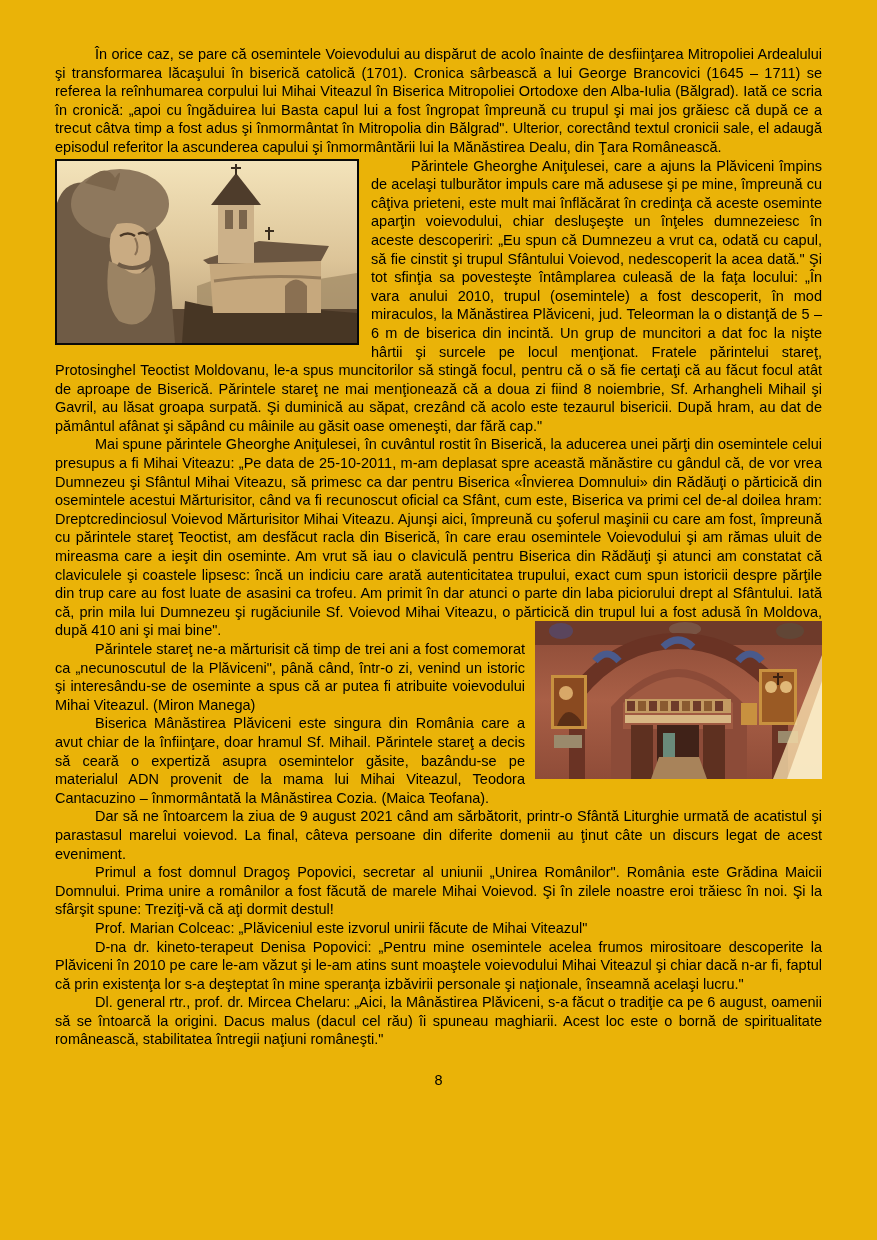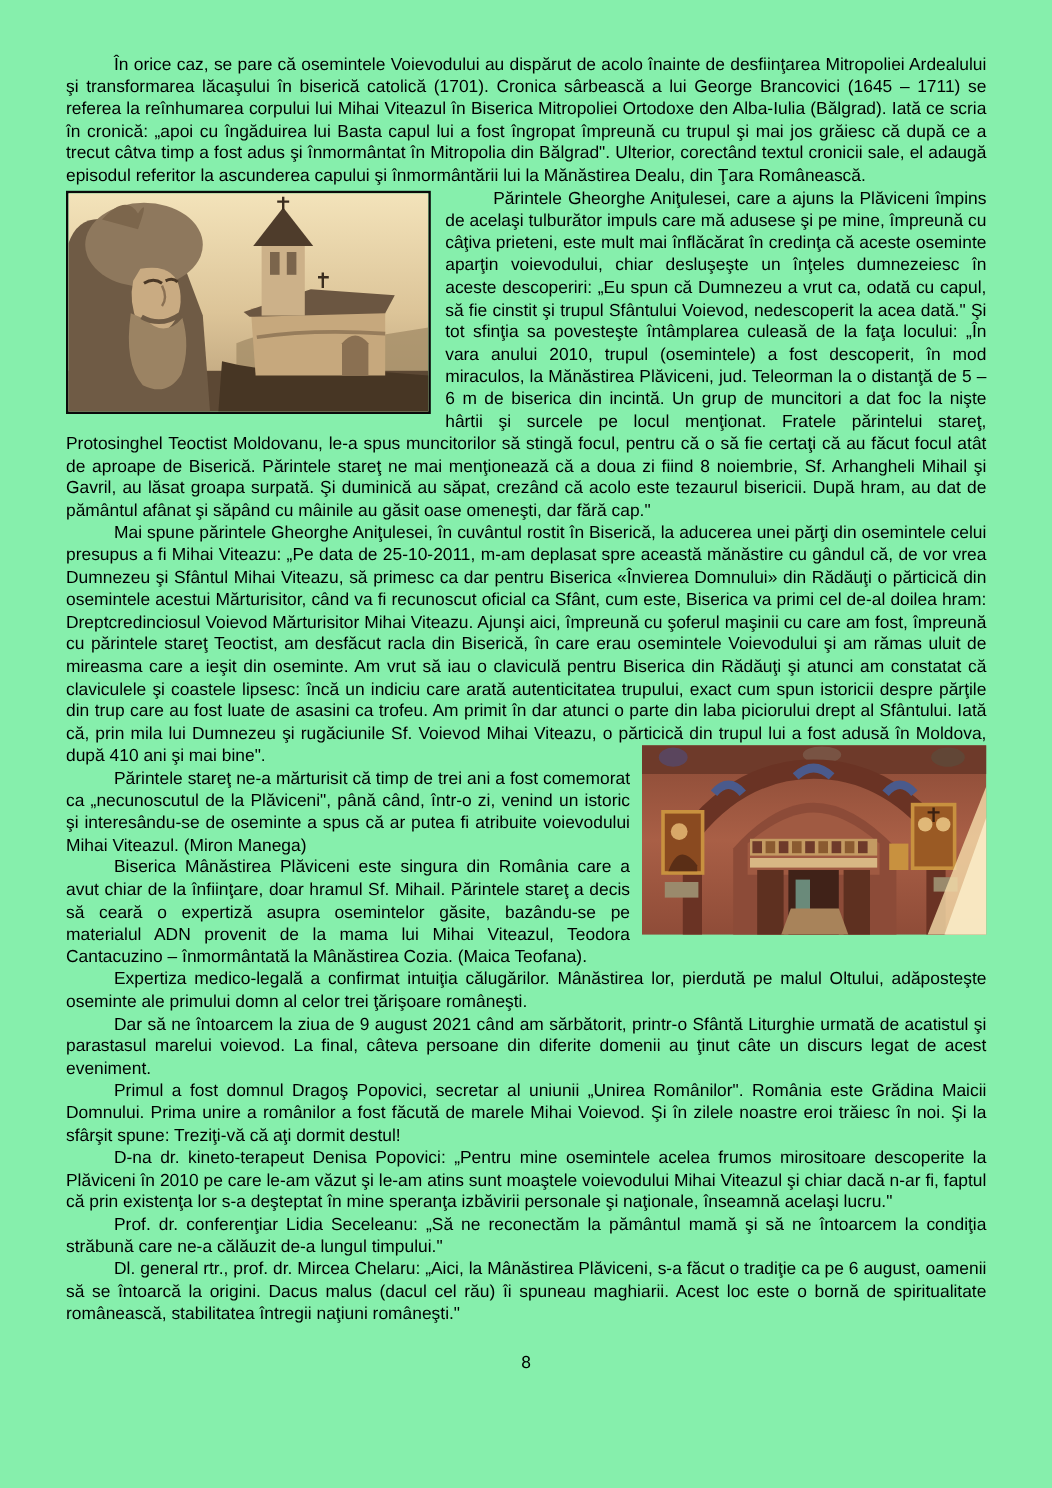--- a/index.html
+++ b/index.html
@@ -1,20 +1,20 @@
 <!DOCTYPE html>
 <html><head>
 <meta charset="utf-8">
 <style>
   html, body { margin: 0; padding: 0; background: #ffffff; }
   .page {
     position: relative;
     width: 877px;
     height: 1240px;
-    background: #86efac;
+    background: #eab308;
     box-sizing: border-box;
     padding: 45px 55px 0 55px;
     font-family: "Liberation Sans", sans-serif;
     font-size: 14.5px;
     line-height: 18.6px;
     color: #000000;
     overflow: hidden;
   }
   .para {
     margin: 0;
@@ -141,21 +141,20 @@
         <rect x="243" y="110" width="20" height="12" fill="#9a8a6c"></rect>
         <rect x="206" y="82" width="16" height="22" fill="#c8913f"></rect>
         <path d="M287 34 L238 158 L287 158 Z" fill="#f6ddab" opacity="0.8"></path>
         <path d="M287 60 L252 158 L287 158 Z" fill="#fdf0cc" opacity="0.8"></path>
       </svg>
     </span>
     <span>Părintele stareţ ne-a mărturisit că timp de trei ani a fost comemorat ca „necunoscutul de la Plăviceni", până când, într-o zi, venind un istoric şi interesându-se de oseminte a spus că ar putea fi atribuite voievodului Mihai Viteazul. (Miron Manega)</span>
   </p>
 
   <p class="para"><span>Biserica Mânăstirea Plăviceni este singura din România care a avut chiar de la înfiinţare, doar hramul Sf. Mihail. Părintele stareţ a decis să ceară o expertiză asupra osemintelor găsite, bazându-se pe materialul ADN provenit de la mama lui Mihai Viteazul, Teodora Cantacuzino – înmormântată la Mânăstirea Cozia. (Maica Teofana).</span></p>
-  <p class="para"><span>Expertiza medico-legală a confirmat intuiţia călugărilor. Mânăstirea lor, pierdută pe malul Oltului, adăposteşte oseminte ale primului domn al celor trei ţărişoare româneşti.</span></p>
   <p class="para"><span>Dar să ne întoarcem la ziua de 9 august 2021 când am sărbătorit, printr-o Sfântă Liturghie urmată de acatistul şi parastasul marelui voievod. La final, câteva persoane din diferite domenii au ţinut câte un discurs legat de acest eveniment.</span></p>
   <p class="para"><span>Primul a fost domnul Dragoş Popovici, secretar al uniunii „Unirea Românilor". România este Grădina Maicii Domnului. Prima unire a românilor a fost făcută de marele Mihai Voievod. Şi în zilele noastre eroi trăiesc în noi. Şi la sfârşit spune: Treziţi-vă că aţi dormit destul!</span></p>
+  <p class="para"><span>Prof. Marian Colceac: „Plăviceniul este izvorul unirii făcute de Mihai Viteazul"</span></p>
   <p class="para"><span>D-na  dr. kineto-terapeut Denisa Popovici: „Pentru mine osemintele acelea frumos mirositoare descoperite la Plăviceni în 2010 pe care le-am văzut şi le-am atins sunt moaştele voievodului Mihai Viteazul şi chiar dacă n-ar fi, faptul că prin existenţa lor s-a deşteptat în mine speranţa izbăvirii personale şi naţionale, înseamnă acelaşi lucru."</span></p>
-  <p class="para"><span>Prof. dr. conferenţiar Lidia Seceleanu: „Să ne reconectăm la pământul mamă şi să ne întoarcem la condiţia străbună care ne-a călăuzit de-a lungul timpului."</span></p>
   <p class="para"><span>Dl. general rtr., prof. dr. Mircea Chelaru: „Aici, la Mânăstirea Plăviceni, s-a făcut o tradiţie ca pe 6 august, oamenii să se întoarcă la origini. Dacus malus (dacul cel rău) îi spuneau maghiarii. Acest loc este o bornă de spiritualitate românească, stabilitatea întregii naţiuni româneşti."</span></p>
 
   <div class="page-number">8</div>
 </div>
 
 </body></html>

